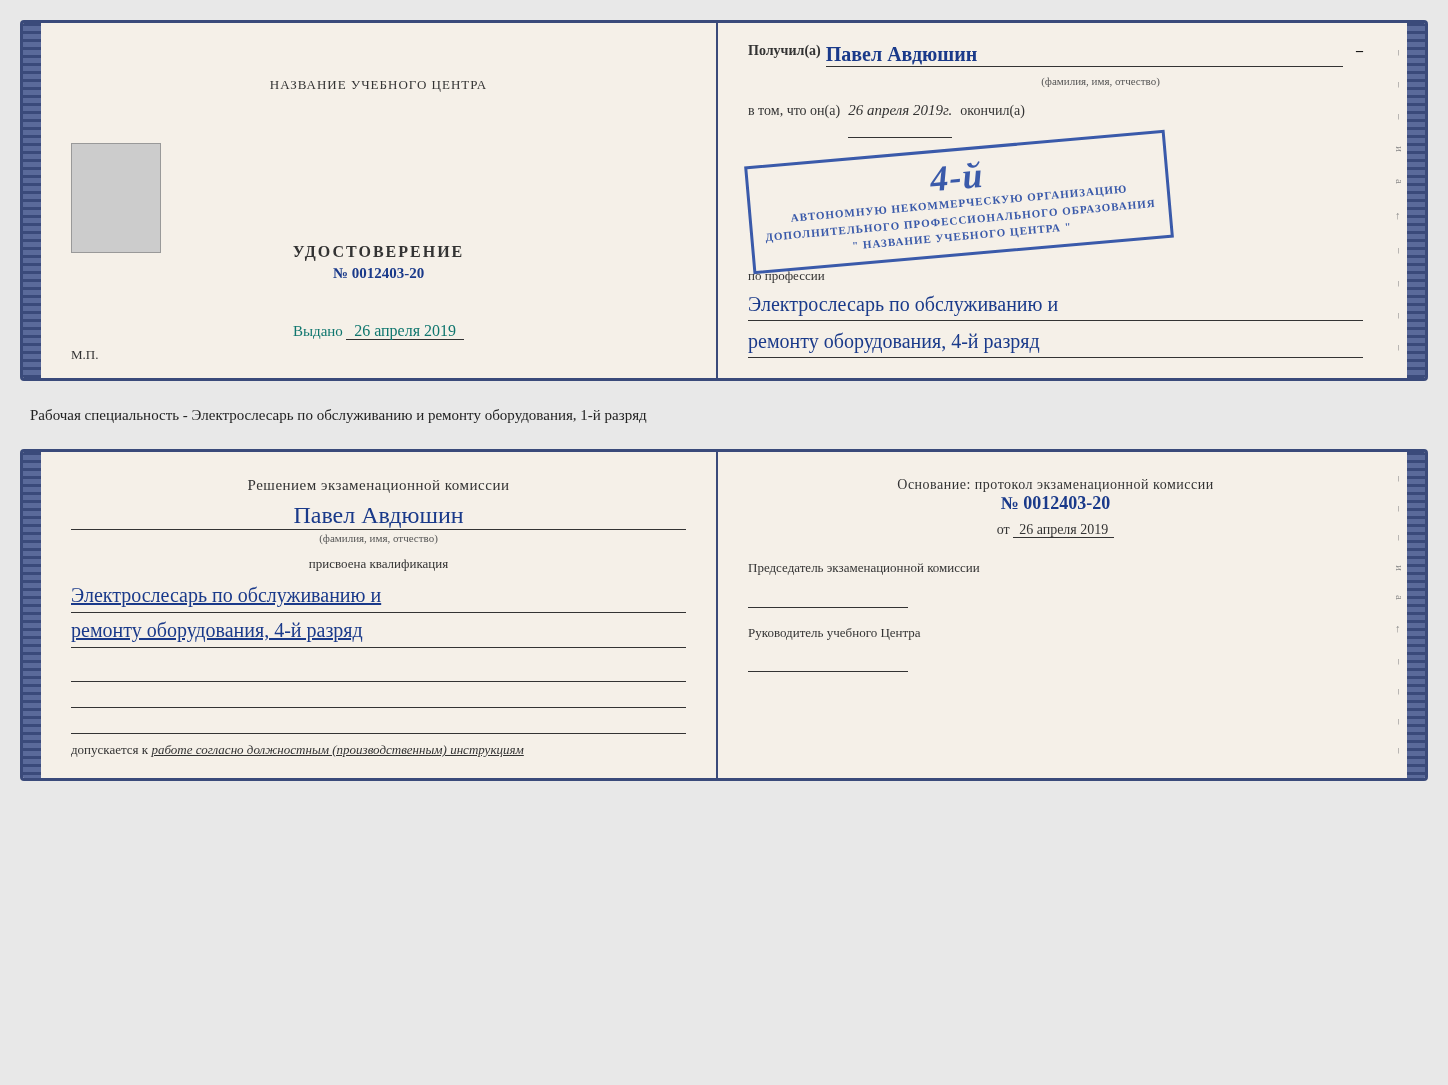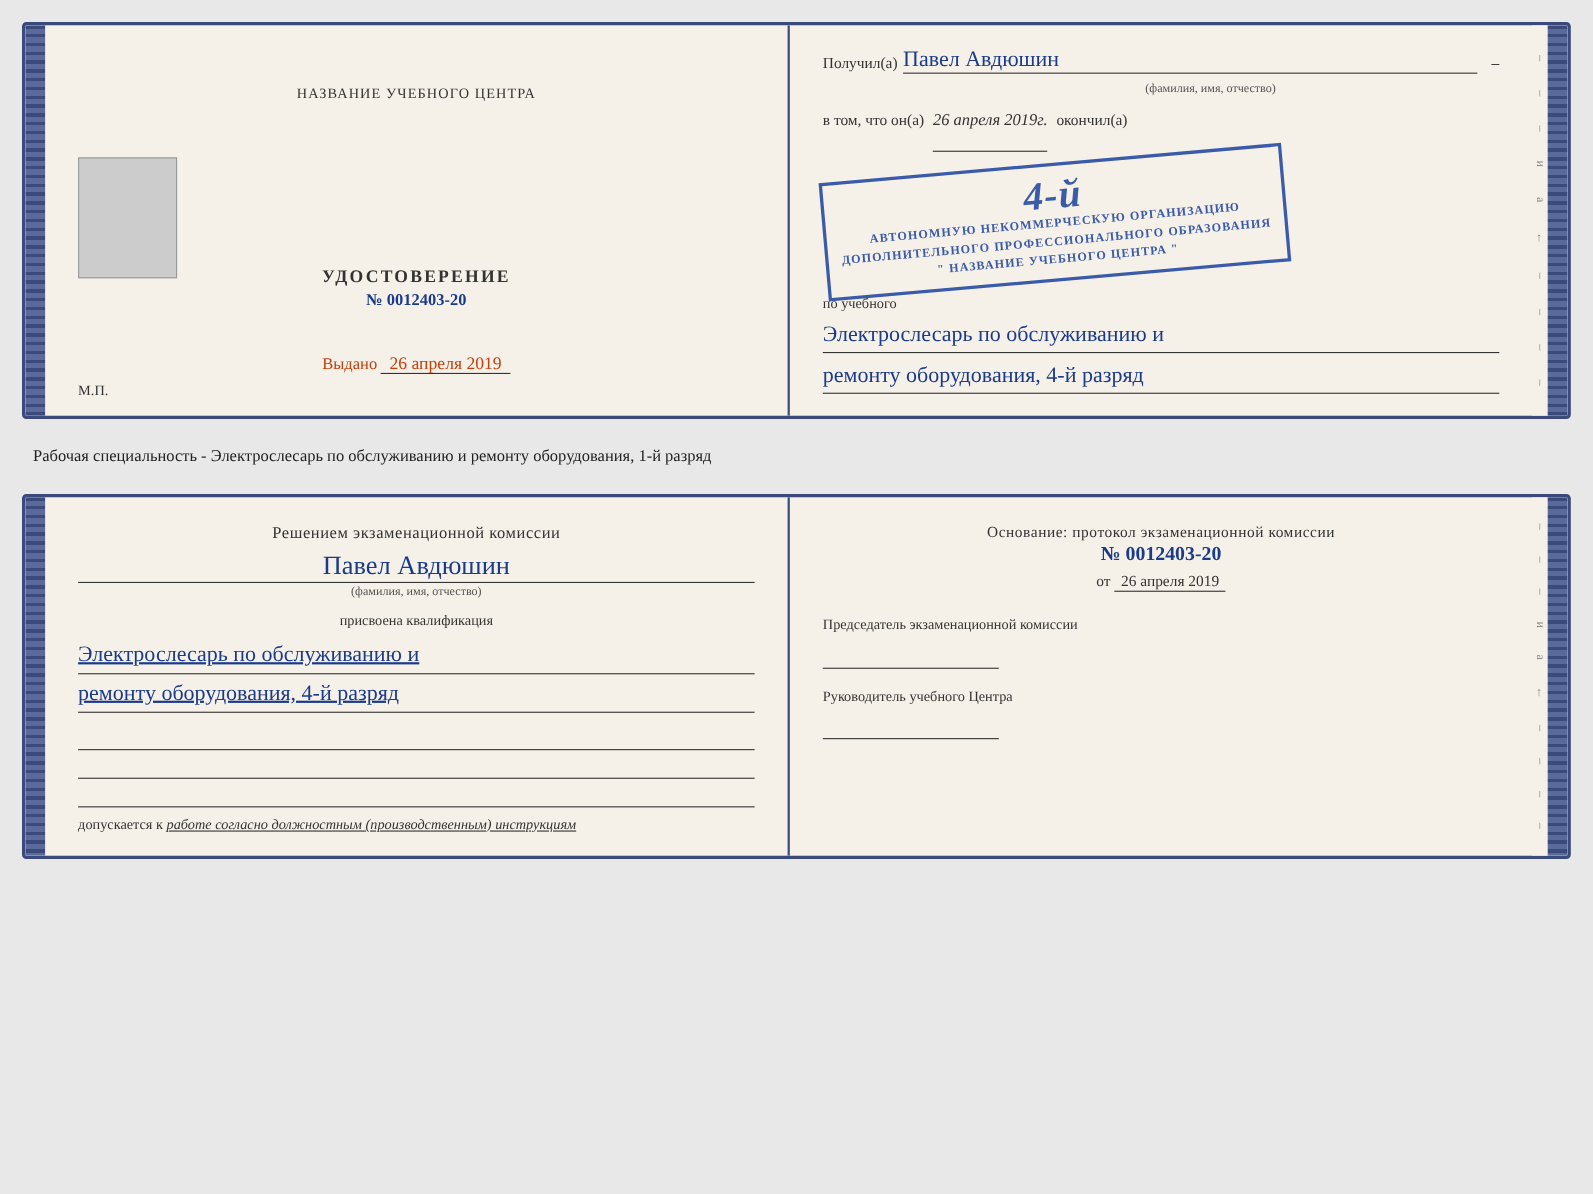--- a/index.html
+++ b/index.html
@@ -85,43 +85,43 @@
     .cert-number {
       text-align: center;
       font-size: 15px;
       color: #1a3a8a;
       font-weight: bold;
       margin-top: 4px;
     }
 
     .cert-issued {
       font-size: 13px;
-      color: #c2410c;
+      color: #0f766e;
       margin-top: 50px;
       text-align: center;
     }
 
     .cert-issued span {
       font-size: 15px;
     }
 
     .mp-label {
       font-size: 13px;
       color: #333;
       position: absolute;
       bottom: 15px;
       left: 30px;
     }
 
     
     .right-line {
       display: flex;
-      align-items: flex-end;
       margin-bottom: 8px;
       gap: 5px;
+      font-weight: bold;
     }
 
     .right-label {
       font-size: 14px;
       color: #333;
       white-space: nowrap;
     }
 
     .right-value {
       font-size: 20px;
@@ -386,21 +386,21 @@
       <div style="position:relative; margin-top: 5px;">
         <div class="stamp-overlay">
           <span class="stamp-big">4-й</span>
           <div>АВТОНОМНУЮ НЕКОММЕРЧЕСКУЮ ОРГАНИЗАЦИЮ</div>
           <div>ДОПОЛНИТЕЛЬНОГО ПРОФЕССИОНАЛЬНОГО ОБРАЗОВАНИЯ</div>
           <div>" НАЗВАНИЕ УЧЕБНОГО ЦЕНТРА "</div>
         </div>
       </div>
 
       <div class="profession-block">
-        <div class="profession-label">по учебного</div>
+        <div class="profession-label">по профессии</div>
         <span class="profession-value">Электрослесарь по обслуживанию и</span>
         <span class="profession-value">ремонту оборудования, 4-й разряд</span>
       </div>
     </div>
 
     <div class="right-deco">
       <span class="deco-item">–</span>
       <span class="deco-item">–</span>
       <span class="deco-item">–</span>
       <span class="deco-item">и</span>

